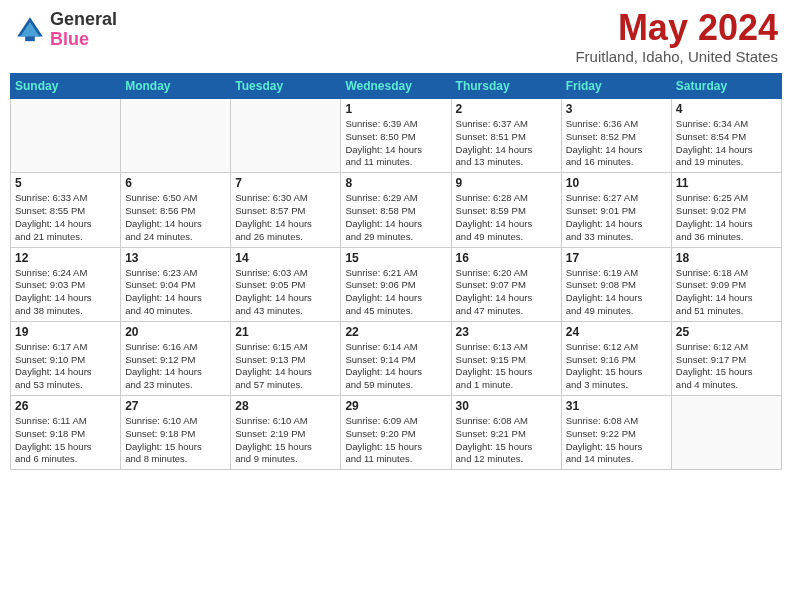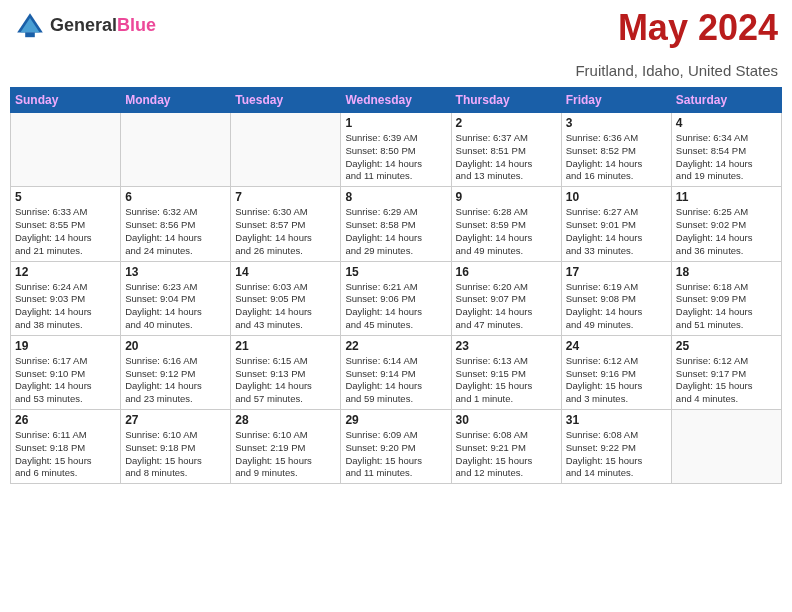--- a/index.html
+++ b/index.html
@@ -17,20 +17,21 @@
       margin-bottom: 8px;
       padding: 0 4px;
     }
     .logo {
       display: flex;
       align-items: center;
       gap: 4px;
     }
     .logo-text {
       display: flex;
+      flex-direction: column;
       line-height: 1.1;
     }
     .logo-general {
       font-size: 18px;
       font-weight: bold;
       color: #333;
     }
     .logo-blue {
       font-size: 18px;
       font-weight: bold;
@@ -45,30 +46,30 @@
     }
     .title-month {
       font-size: 36px;
       font-weight: bold;
       color: #b91c1c;
       line-height: 1;
     }
     .title-location {
       font-size: 15px;
       color: #555;
-      margin-top: 16px;
+      margin-top: 2px;
     }
     .calendar {
       width: 100%;
       border-collapse: collapse;
       border: 1px solid #ccc;
     }
     .calendar th {
       background: #1a5fa8;
-      color: #f0abfc;
+      color: #5eead4;
       font-size: 12px;
       font-weight: bold;
       padding: 5px 4px;
       text-align: left;
       border: 1px solid #1a5fa8;
     }
     .calendar td {
       border: 1px solid #ccc;
       vertical-align: top;
       padding: 3px 4px;
@@ -173,21 +174,21 @@
           <div class="day-info">
             <div>Sunrise: 6:33 AM</div>
             <div>Sunset: 8:55 PM</div>
             <div>Daylight: 14 hours</div>
             <div>and 21 minutes.</div>
           </div>
         </td>
         <td>
           <div class="day-num">6</div>
           <div class="day-info">
-            <div>Sunrise: 6:32 AM</div>
+            <div>Sunrise: 6:50 AM</div>
             <div>Sunset: 8:56 PM</div>
             <div>Daylight: 14 hours</div>
             <div>and 24 minutes.</div>
           </div>
         </td>
         <td>
           <div class="day-num">7</div>
           <div class="day-info">
             <div>Sunrise: 6:30 AM</div>
             <div>Sunset: 8:57 PM</div>

